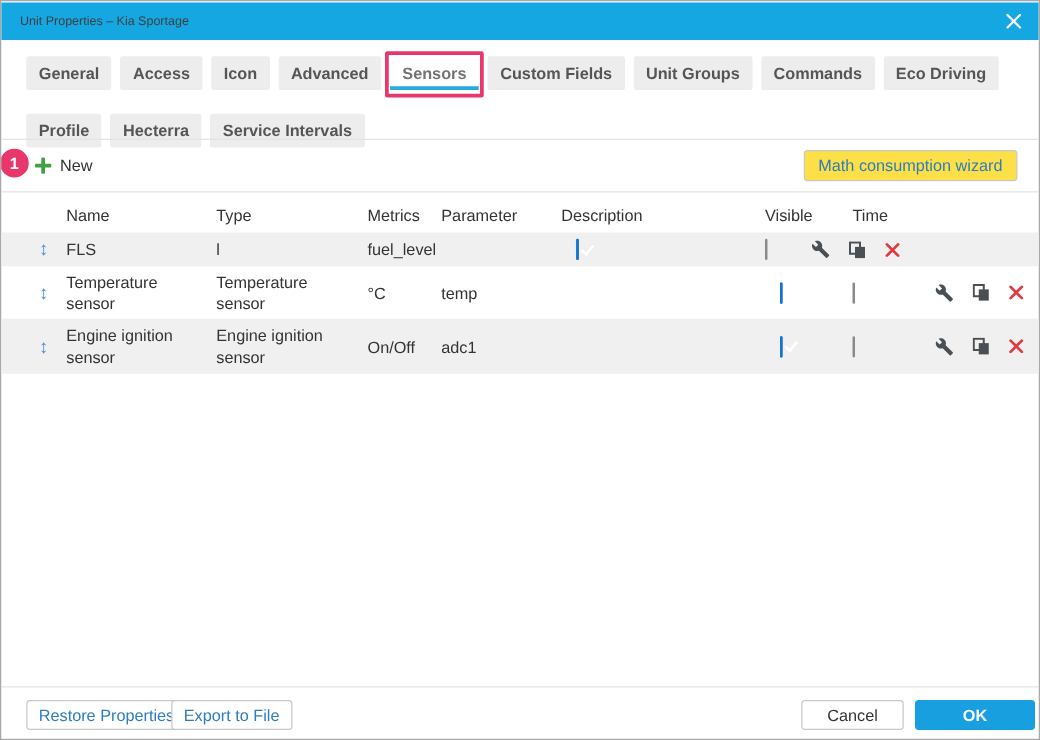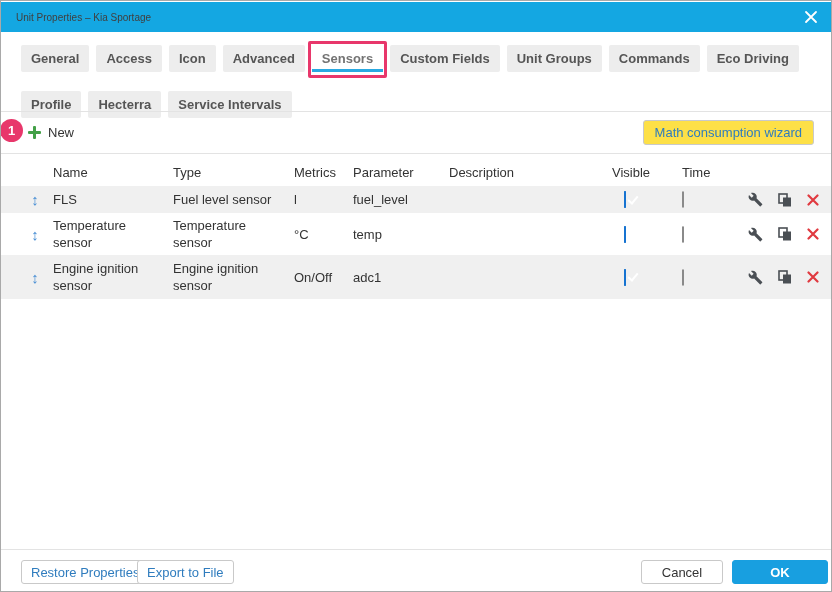--- a/index.html
+++ b/index.html
@@ -176,21 +176,20 @@
     <div></div>
   </div>
 
   <div class="table-body">
 
     <div class="grid-row row alt">
       <div class="handle-cell">
           <span class="drag-handle">↕</span>
         </div>
       <div class="cell">FLS</div>
-      <div class="cell">Fuel level sensor</div>
       <div class="cell">l</div>
       <div class="cell">fuel_level</div>
       <div class="cell"></div>
       <div><span class="cb cb-visible checked"></span></div>
       <div><span class="cb"></span></div>
       <div class="actions">
         <button class="icon-btn">
           <svg width="15" height="15" viewBox="0 0 24 24">
               <path fill="#4a4f54" d="M22.7 19l-9.1-9.1c.9-2.3.4-5-1.5-6.9-2-2-5-2.4-7.4-1.3L9 6 6 9 1.6 4.7C.4 7.1.9 10.1 2.9 12.1c1.9 1.9 4.6 2.4 6.9 1.5l9.1 9.1c.4.4 1 .4 1.4 0l2.3-2.3c.5-.4.5-1.1.1-1.4z"></path>
             </svg>

